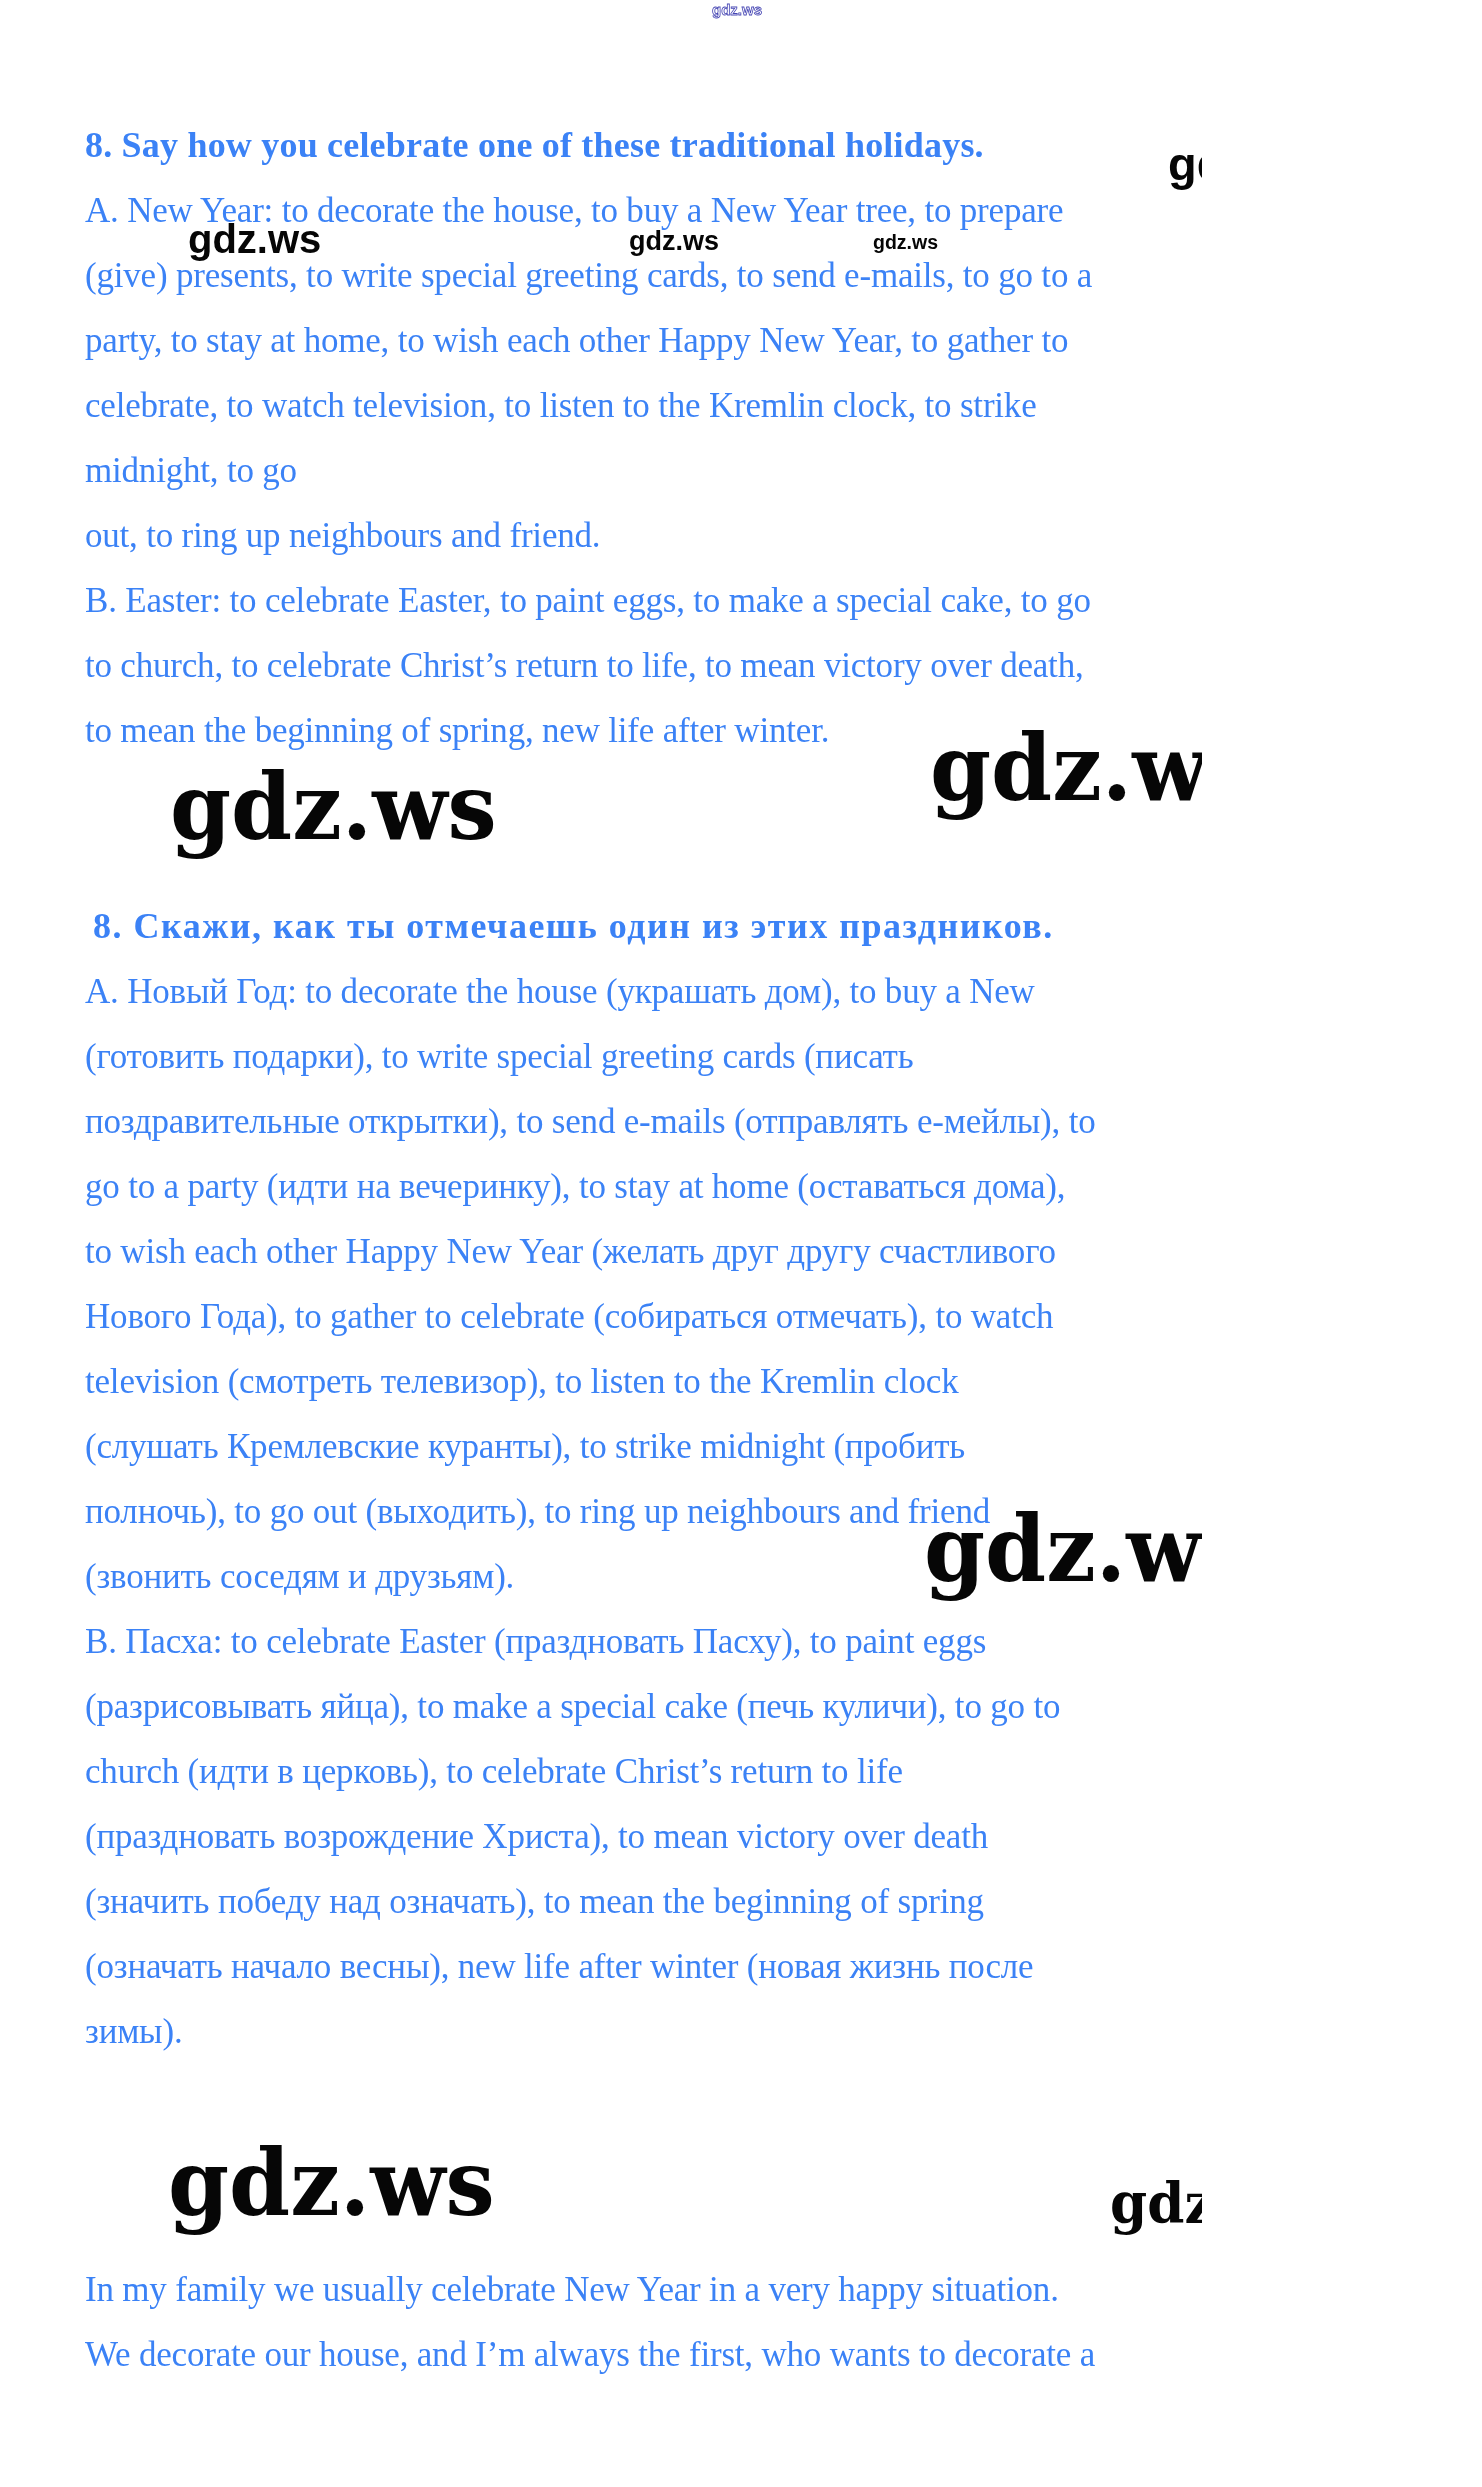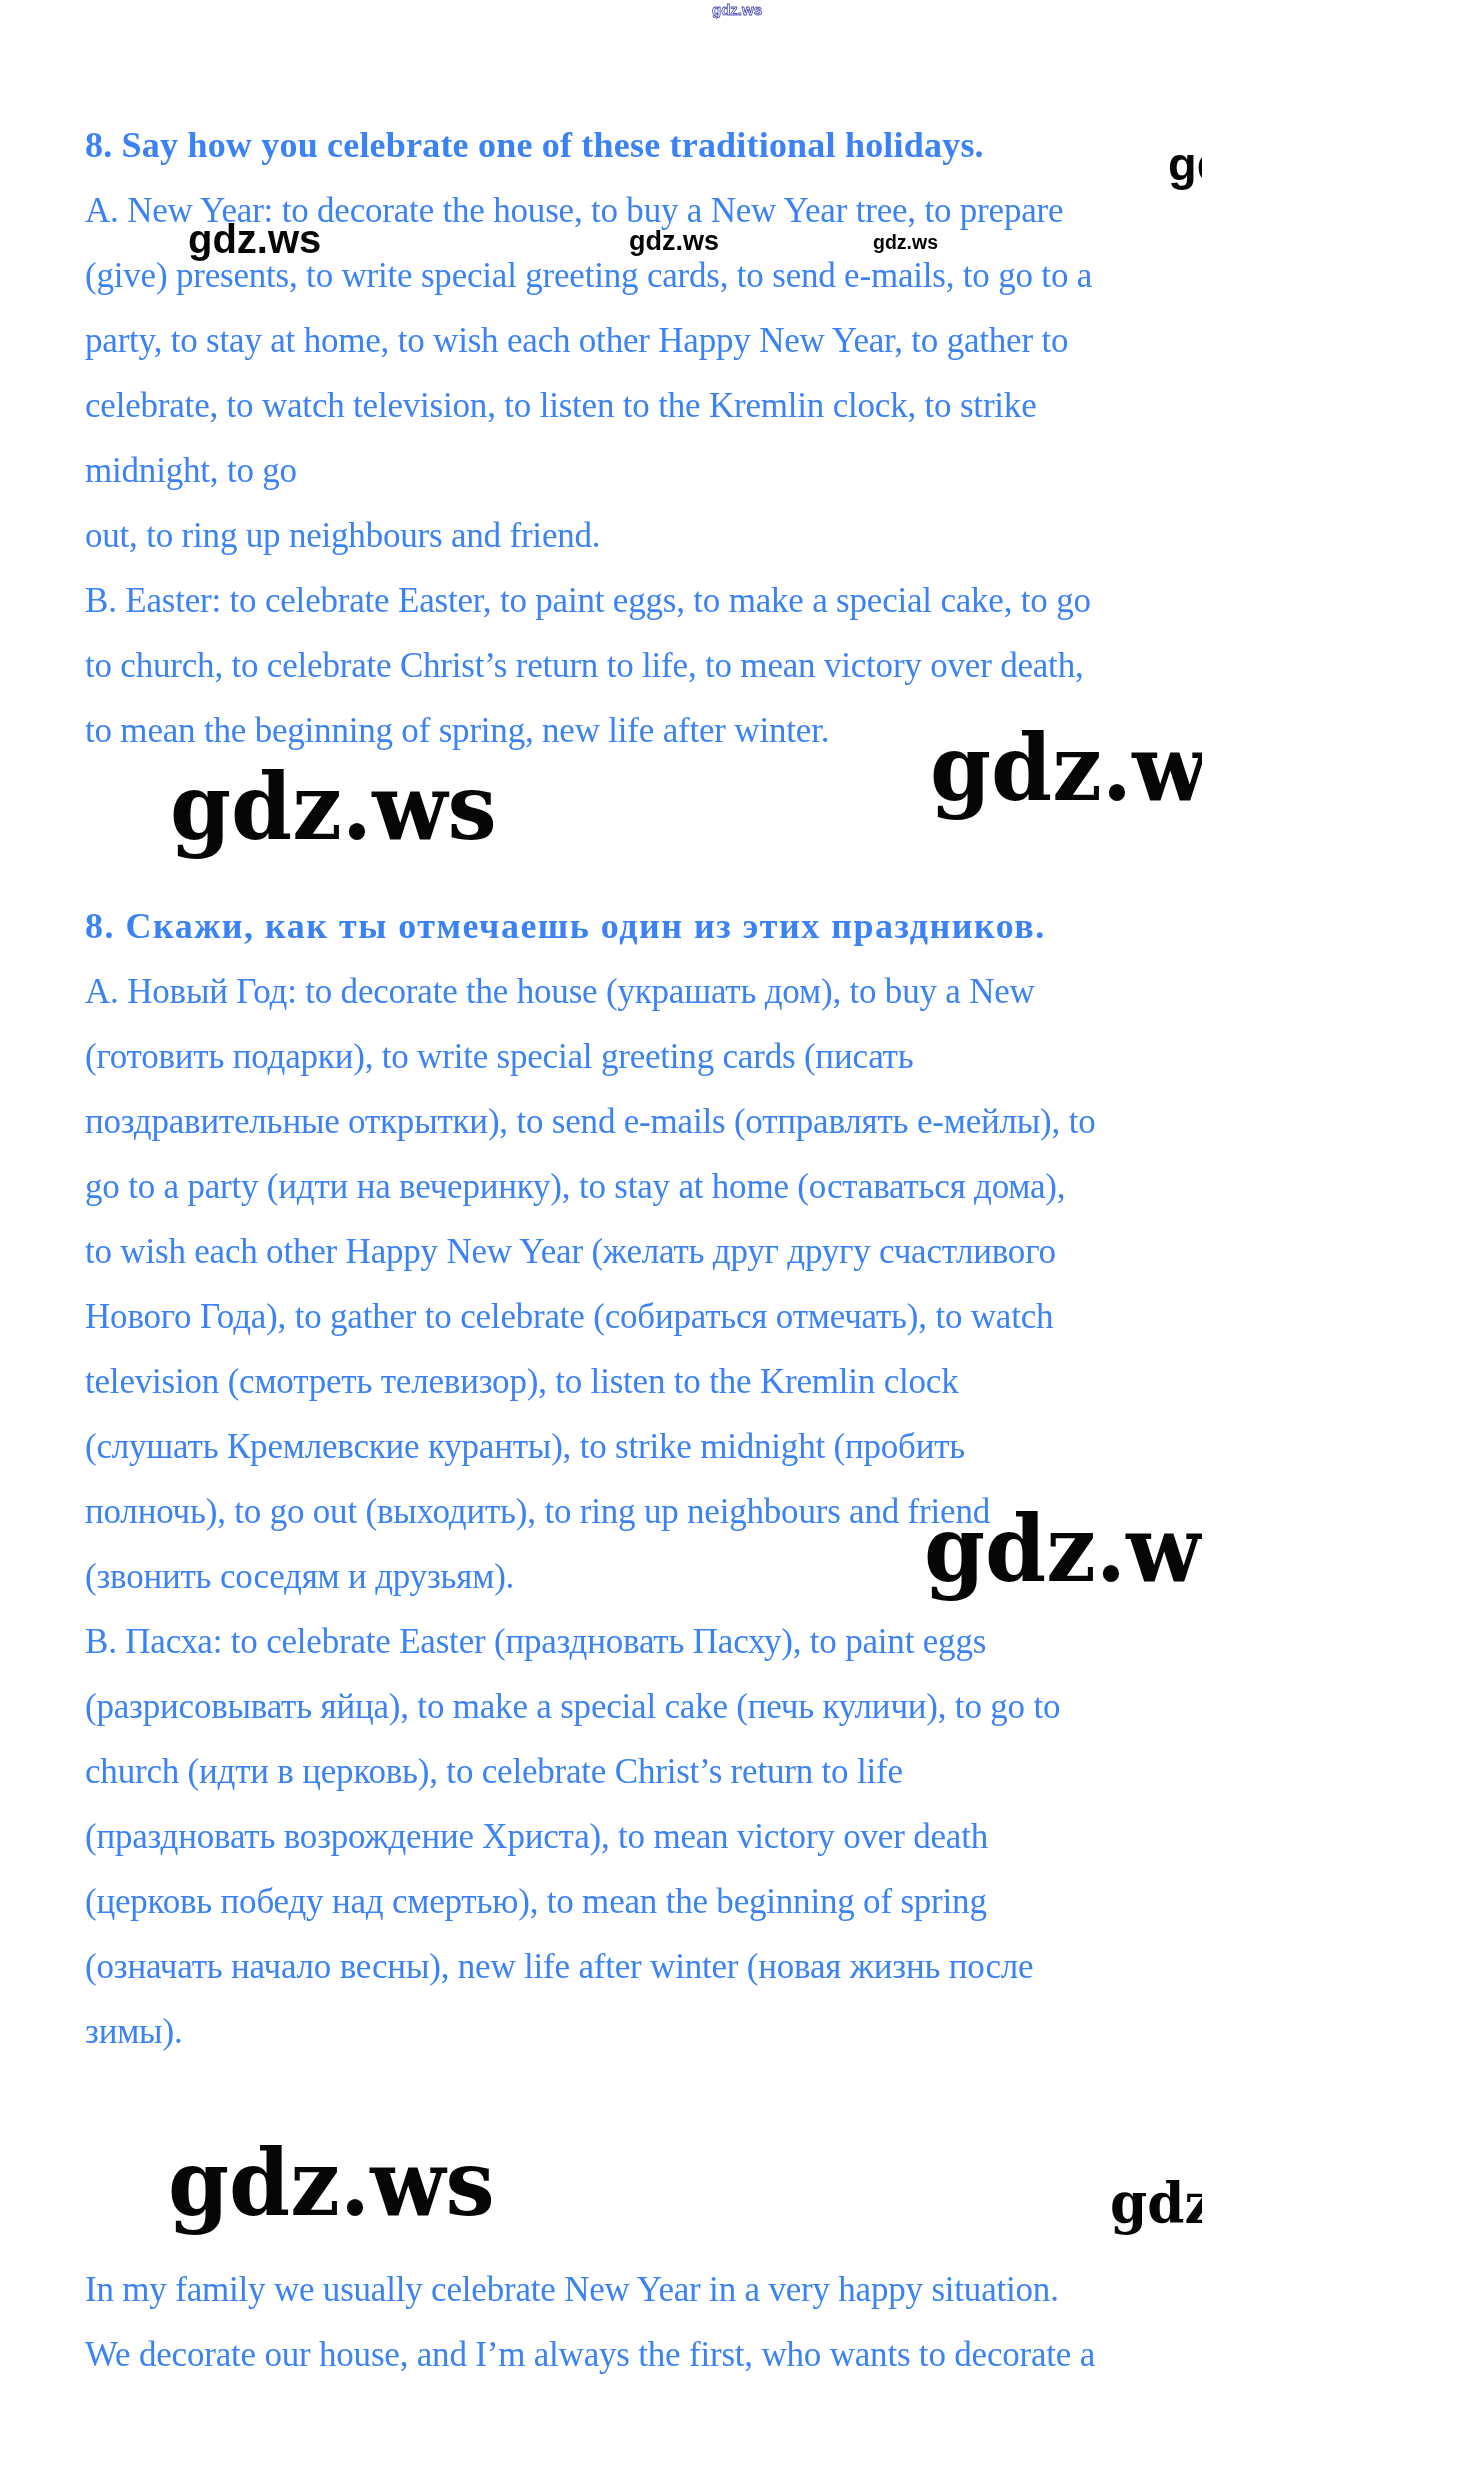--- a/index.html
+++ b/index.html
@@ -28,21 +28,21 @@
     letter-spacing: -0.2px;
     white-space: nowrap;
     color: #3b82f6;
   }
   .ru-block .line { height: 65px; line-height: 65px; }
   .heading-line {
     font-size: 36px;
     font-weight: bold;
     letter-spacing: 0.2px;
   }
-  .ru-heading { letter-spacing: 1.5px; }
+  .ru-heading { letter-spacing: 1.5px; margin-left: 8px; }
   .wm {
     position: absolute;
     line-height: 1;
     white-space: nowrap;
     color: #060606;
   }
   .wm-sans {
     font-family: "Liberation Sans", sans-serif;
     font-weight: bold;
   }
@@ -109,21 +109,21 @@
     <div class="line">to wish each other Happy New Year (желать друг другу счастливого</div>
     <div class="line">Нового Года), to gather to celebrate (собираться отмечать), to watch</div>
     <div class="line">television (смотреть телевизор), to listen to the Kremlin clock</div>
     <div class="line">(слушать Кремлевские куранты), to strike midnight (пробить</div>
     <div class="line">полночь), to go out (выходить), to ring up neighbours and friend</div>
     <div class="line">(звонить соседям и друзьям).</div>
     <div class="line">В. Пасха: to celebrate Easter (праздновать Пасху), to paint eggs</div>
     <div class="line">(разрисовывать яйца), to make a special cake (печь куличи), to go to</div>
     <div class="line">church (идти в церковь), to celebrate Christ’s return to life</div>
     <div class="line">(праздновать возрождение Христа), to mean victory over death</div>
-    <div class="line">(церковь победу над смертью), to mean the beginning of spring</div>
+    <div class="line">(значить победу над означать), to mean the beginning of spring</div>
     <div class="line">(означать начало весны), new life after winter (новая жизнь после</div>
     <div class="line">зимы).</div>
   </div>
 
   <div id="answer-block" class="text-block">
     <div class="line">In my family we usually celebrate New Year in a very happy situation.</div>
     <div class="line">We decorate our house, and I’m always the first, who wants to decorate a</div>
   </div>
 
 </div>

